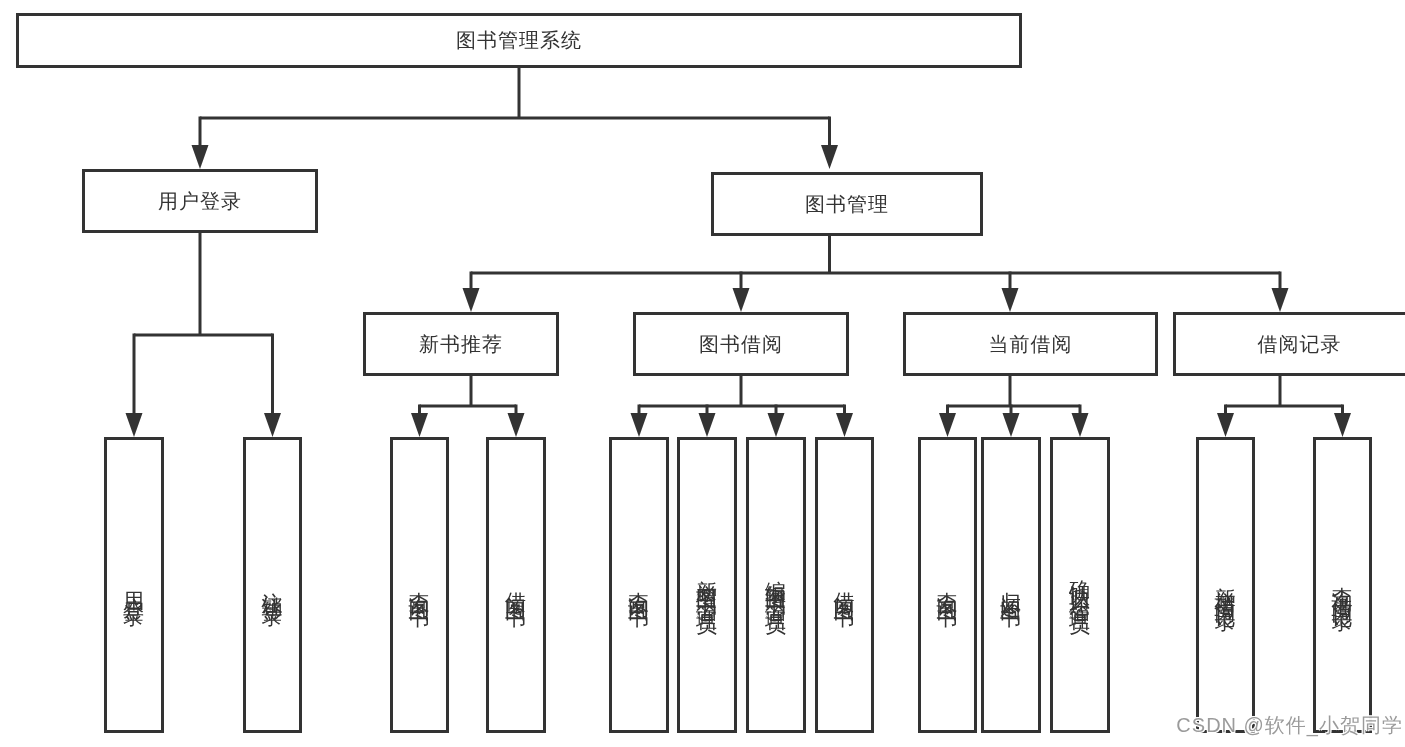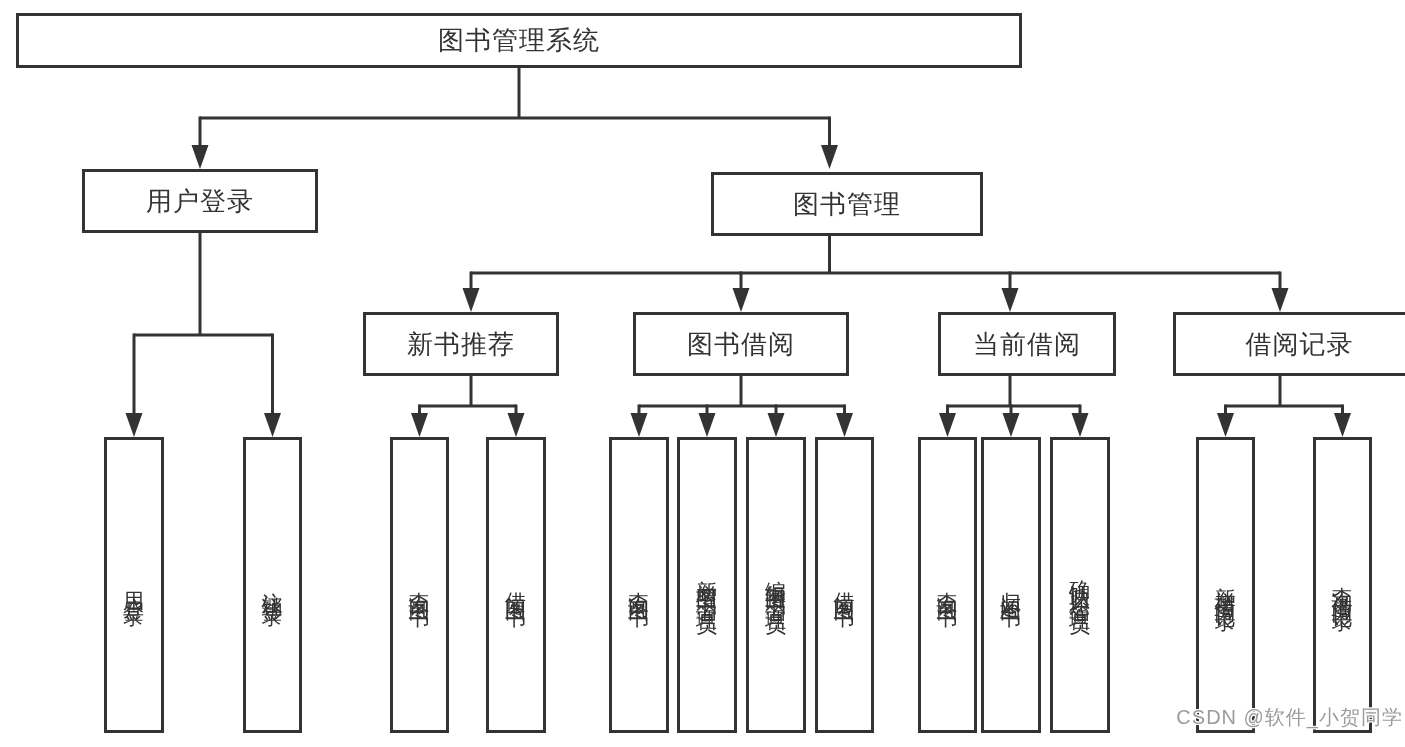--- a/index.html
+++ b/index.html
@@ -29,36 +29,36 @@
     background: #ffffff;
     border: 3px solid #333333;
     color: #333333;
     display: flex;
     align-items: center;
     justify-content: center;
     z-index: 2;
     text-align: center;
   }
   .node.h span {
-    font-size: 26px;
+    font-size: 20px;
     letter-spacing: 1px;
     white-space: nowrap;
   }
   .node.v span {
     writing-mode: vertical-rl;
     text-orientation: mixed;
     font-size: 21px;
     line-height: 1;
     letter-spacing: 5px;
     white-space: nowrap;
   }
   #watermark {
     position: absolute;
     right: 2px;
-    bottom: 16px;
+    bottom: 8px;
     z-index: 3;
     font-size: 20px;
     color: #9b9b9b;
     letter-spacing: 1px;
     text-shadow: 1px 1px 0 #ffffff, -1px -1px 0 #ffffff, 1px -1px 0 #ffffff, -1px 1px 0 #ffffff;
     white-space: nowrap;
   }
 </style>
 </head>
 <body>
@@ -144,21 +144,21 @@
   <div class="node h" style="left:711px;top:172px;width:272px;height:64px">
     <span>图书管理</span>
   </div>
 
   <div class="node h" style="left:363px;top:312px;width:196px;height:64px">
     <span>新书推荐</span>
   </div>
   <div class="node h" style="left:633px;top:312px;width:216px;height:64px">
     <span>图书借阅</span>
   </div>
-  <div class="node h" style="left:938px;top:312px;width:178px;height:64px">
+  <div class="node h" style="left:903px;top:312px;width:255px;height:64px">
     <span>当前借阅</span>
   </div>
   <div class="node h" style="left:1173px;top:312px;width:253px;height:64px">
     <span>借阅记录</span>
   </div>
 
   <div class="node v" style="left:104px;top:437px;width:60px;height:296px">
     <span>用户登录</span>
   </div>
   <div class="node v" style="left:243px;top:437px;width:59px;height:296px">

